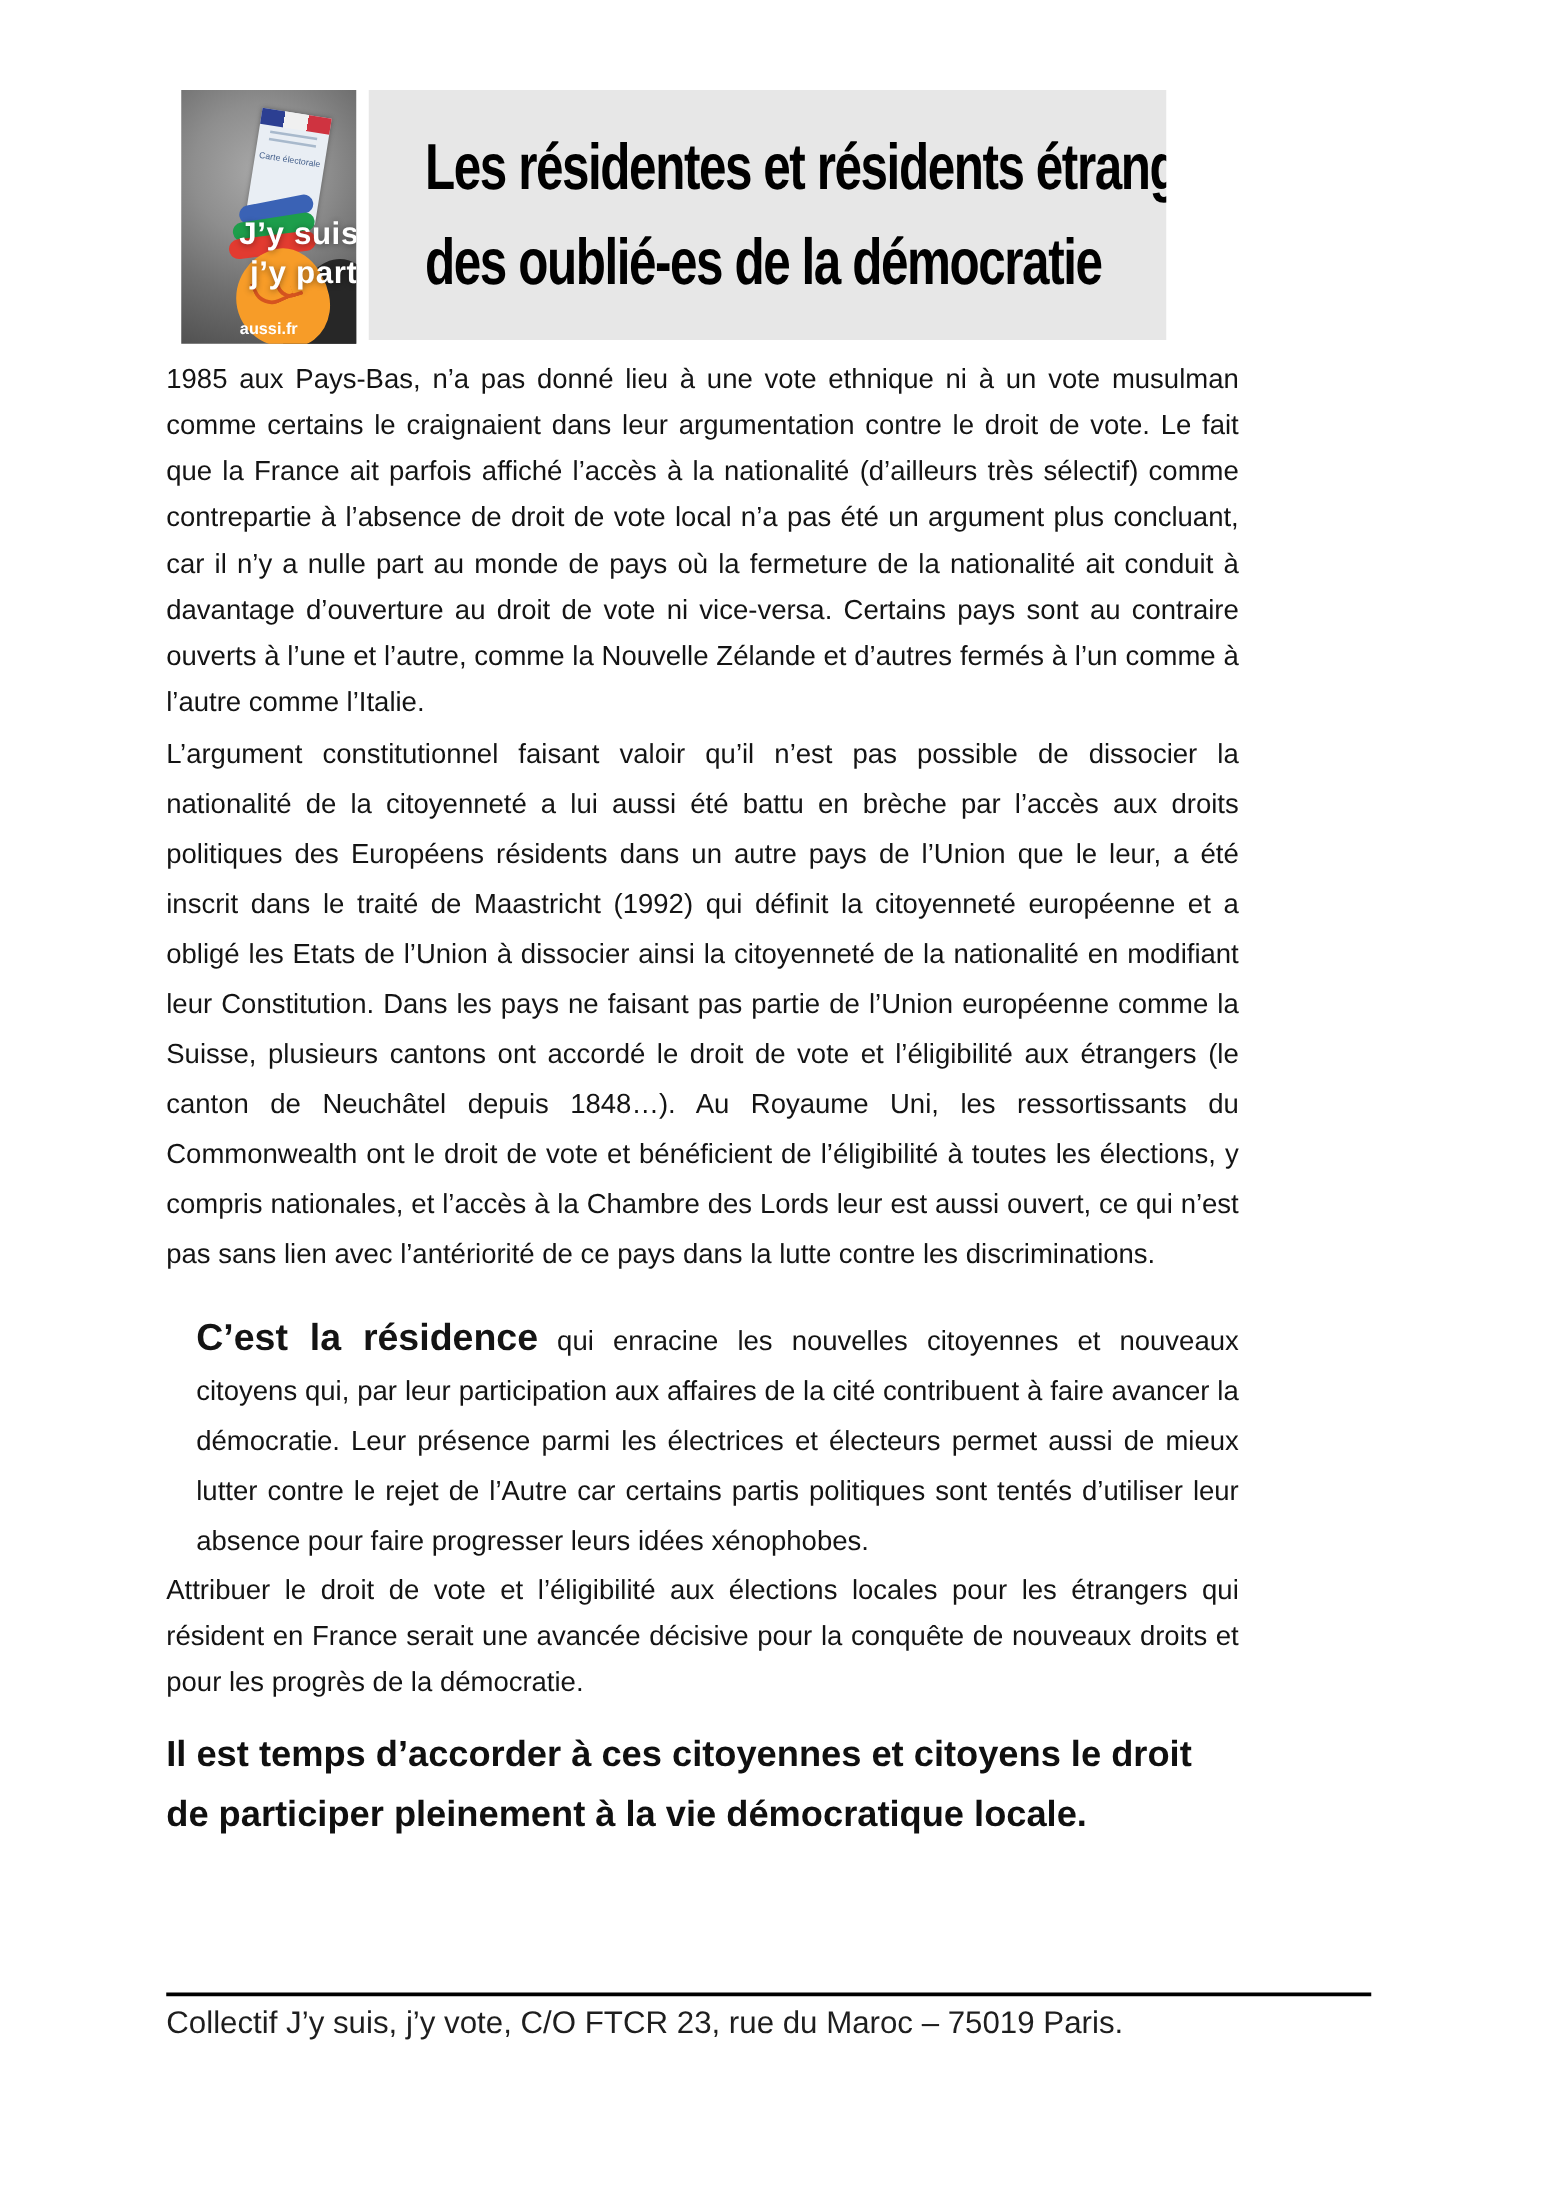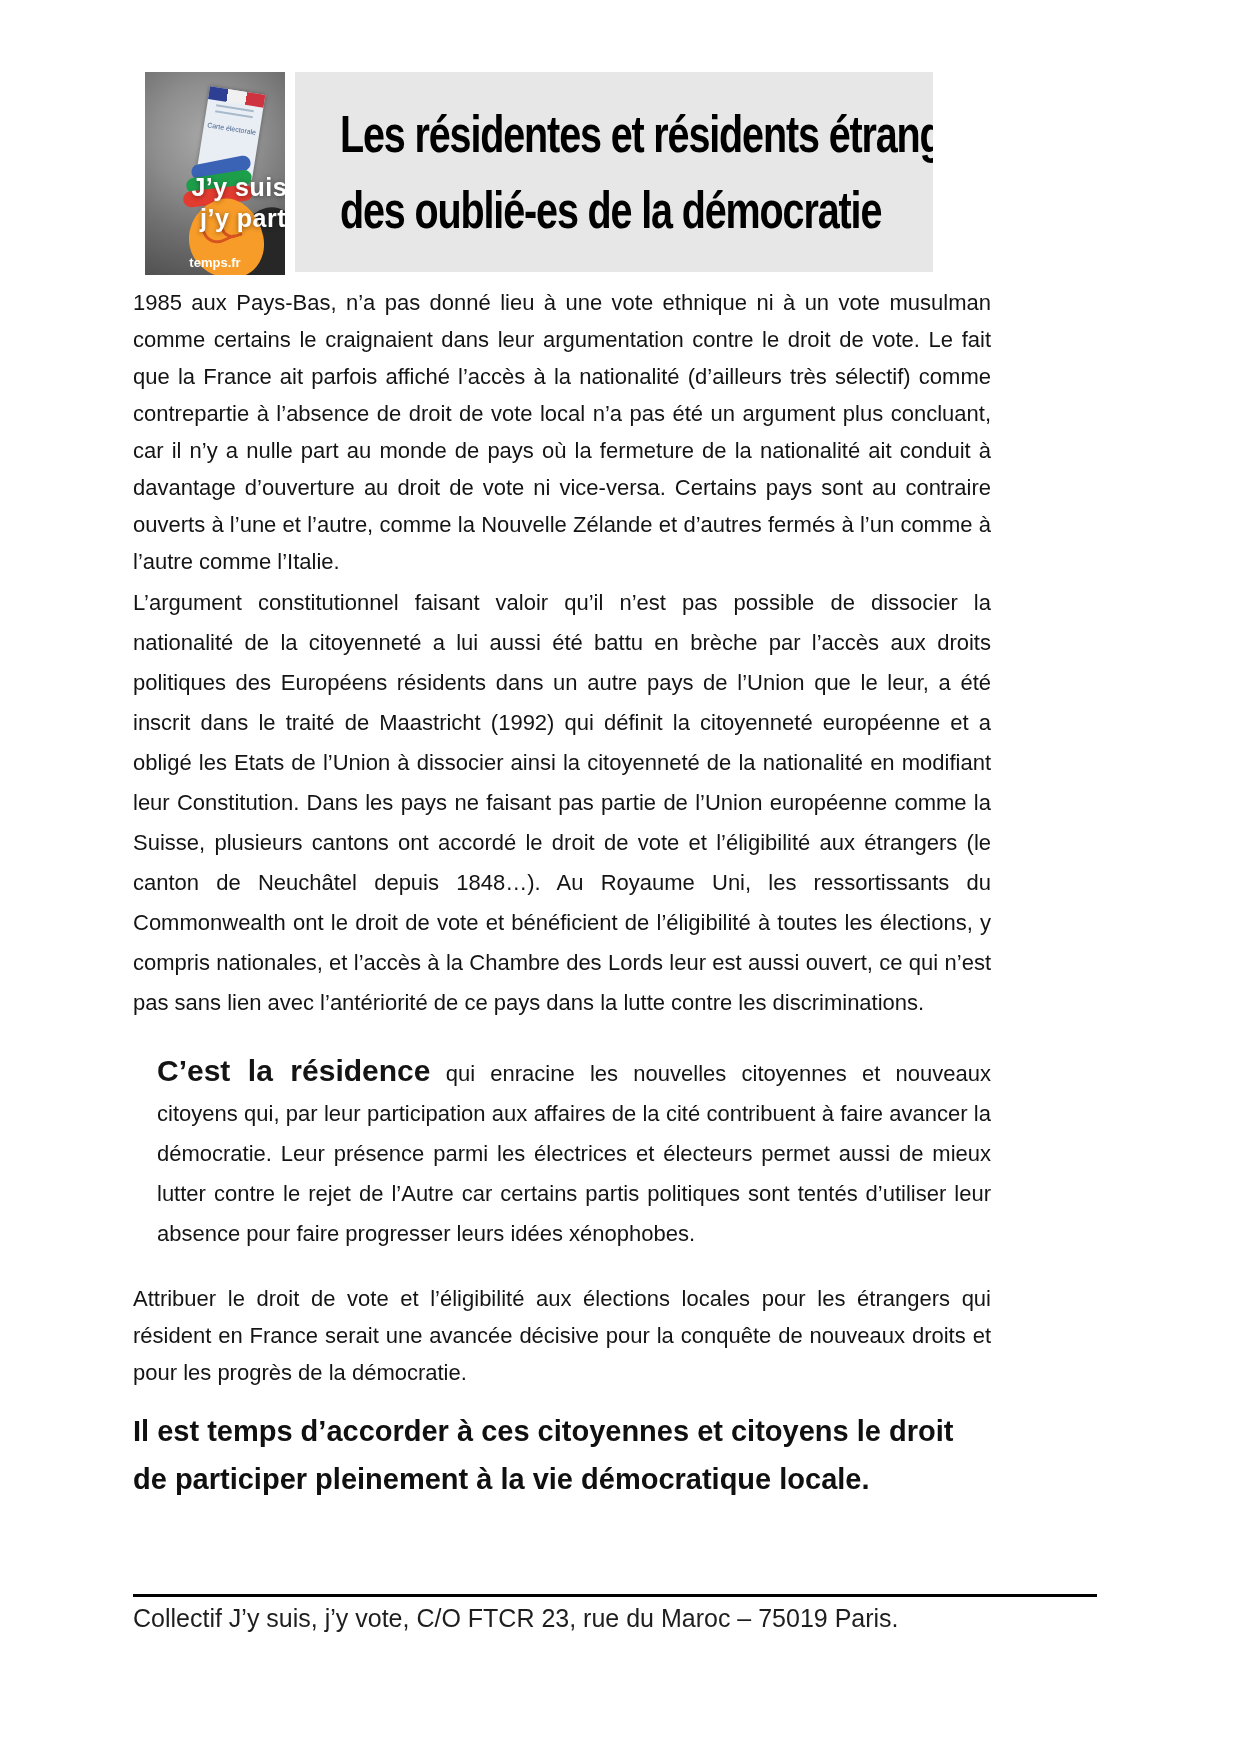--- a/index.html
+++ b/index.html
@@ -77,21 +77,21 @@
     white-space:nowrap; color:#000;
     transform:scaleX(0.76); transform-origin:left center;
   }
 
   
   .content { position:absolute; left:133px; top:284px; width:858px; }
   .body-par { margin:0; text-align:justify; font-size:22px; line-height:37px; color:#141414; }
   .par-2 { line-height:40px; margin-top:3px; }
   .par-3 { margin-top:28px; line-height:40px;margin-left:24px; }
   .par-3 .lead { font-size:30px; font-weight:bold; }
-  .par-4 { margin-top:26px; line-height:37px; }
+  .par-4 { line-height:37px; }
   .closing {
     margin-top:16px; text-align:left;
     font-size:29px; font-weight:bold; line-height:48px; color:#101010;
   }
 
   
   .footer {
     position:absolute; left:133px; top:1594px; width:964px;
     border-top:3px solid #000; padding-top:7px;
     font-size:25px; line-height:29px; color:#1e1e1e;
@@ -114,21 +114,21 @@
     </div>
     <div class="finger finger-blue"></div>
     <div class="finger finger-green"></div>
     <div class="finger finger-red"></div>
     <div class="palm"></div>
     <div class="arm"></div>
     <div class="logo-caption">
       <span>J’y suis,</span><br>
       <span>j’y part</span>
     </div>
-    <div class="logo-site">temps.fr</div>
+    <div class="logo-site">aussi.fr</div>
   </div>
 
   <div class="title-box">
     <span class="title-line">Les résidentes et résidents étrangers,</span>
     <span class="title-line">des oublié-es de la démocratie</span>
   </div>
 
 </div>
 
 <div class="content">

